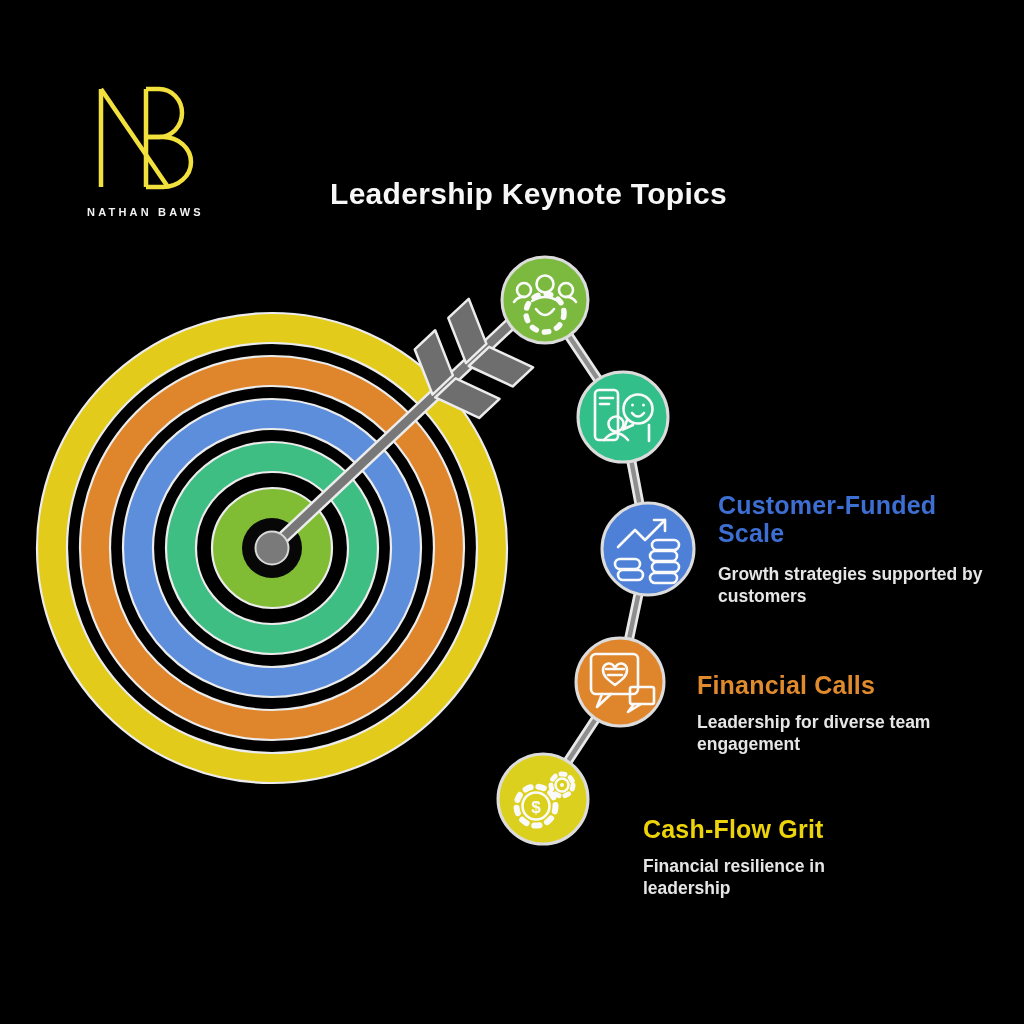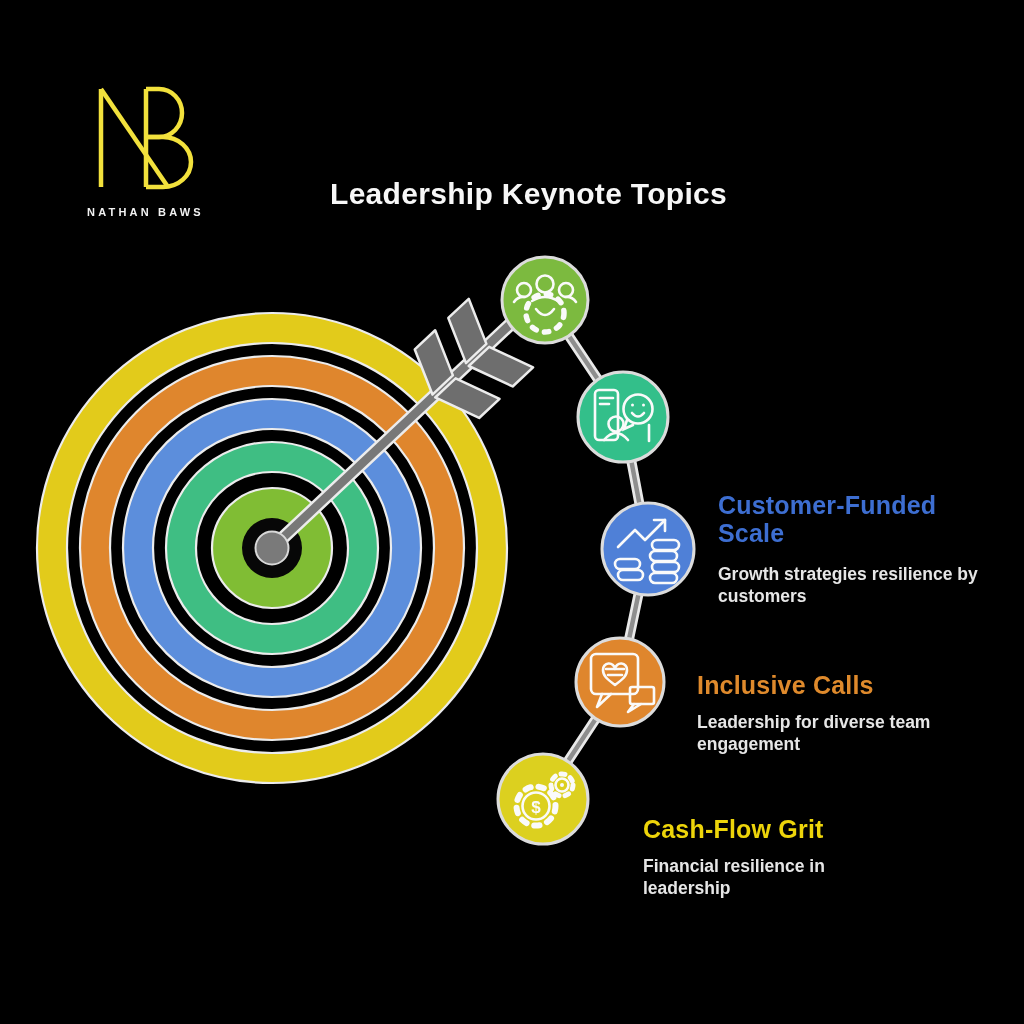--- a/index.html
+++ b/index.html
@@ -145,24 +145,24 @@
     </g>
   </svg>
   <div class="abs logo-name">NATHAN BAWS</div>
 
   <div class="abs page-title">Leadership Keynote Topics</div>
 
   <div class="topic" id="topic-1">
   </div>
   <div class="topic" id="topic-2">
     <h2 style="color: rgb(61, 110, 209);">Customer-Funded Scale</h2>
-    <p>Growth strategies resilience by customers</p>
+    <p>Growth strategies supported by customers</p>
   </div>
   <div class="topic" id="topic-3">
-    <h2 style="color: rgb(223, 138, 44);">Inclusive Calls</h2>
+    <h2 style="color: rgb(223, 138, 44);">Financial Calls</h2>
     <p>Leadership for diverse team engagement</p>
   </div>
   <div class="topic" id="topic-4">
     <h2 style="color: rgb(237, 212, 10);">Cash-Flow Grit</h2>
     <p>Financial resilience in leadership</p>
   </div>
 
 </div>
 
 </body></html>

